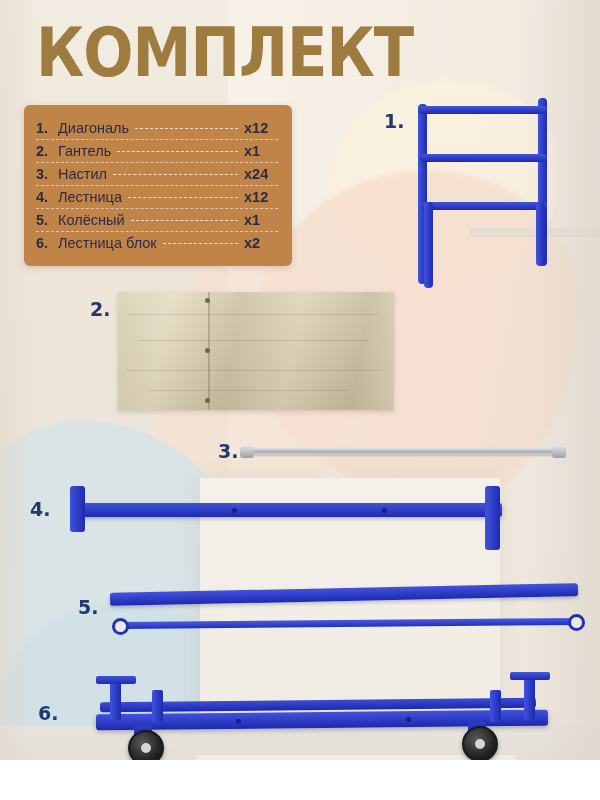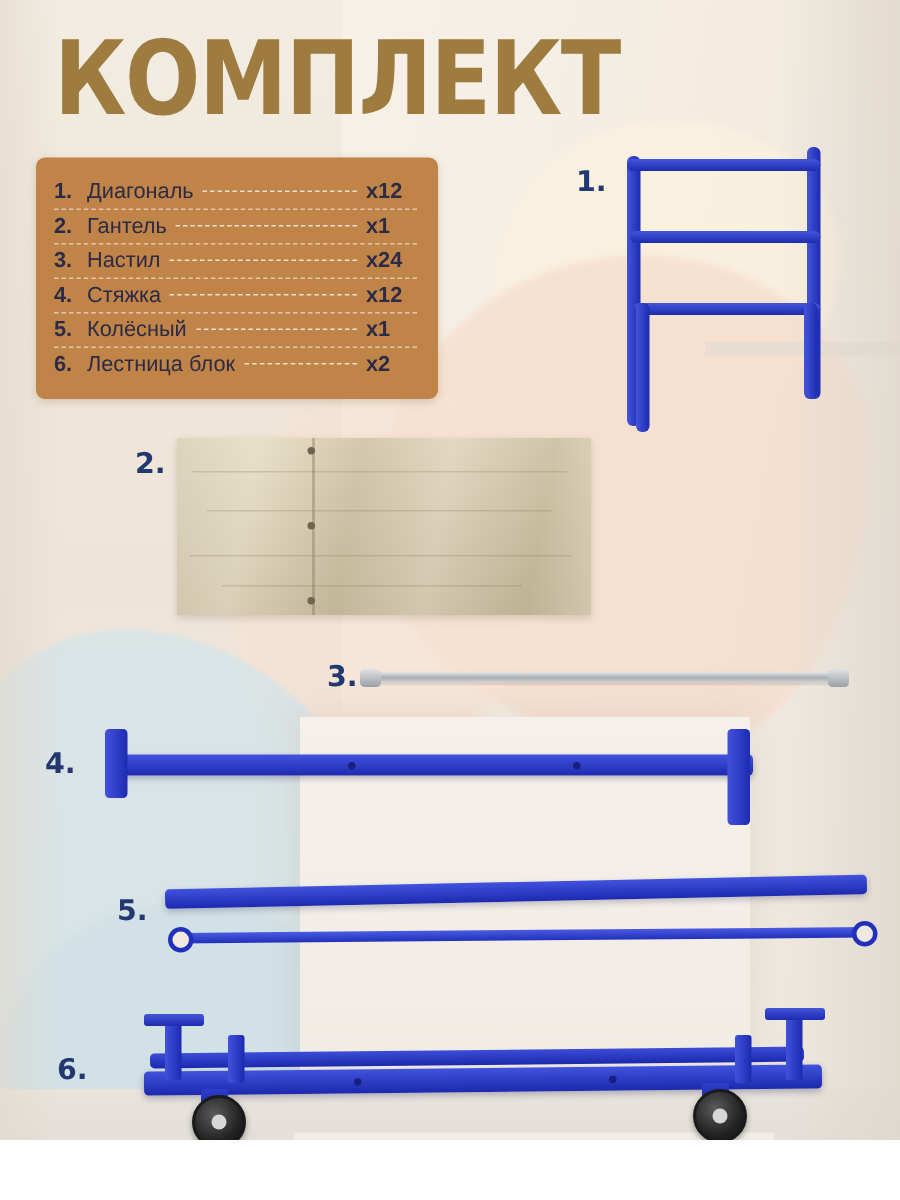--- a/index.html
+++ b/index.html
@@ -391,21 +391,21 @@
 
     <div class="legend-row">
       <span class="legend-num">3.</span>
       <span class="legend-name">Настил</span>
       <span class="legend-dots"></span>
       <span class="legend-qty">x24</span>
     </div>
 
     <div class="legend-row">
       <span class="legend-num">4.</span>
-      <span class="legend-name">Стяжка</span>
+      <span class="legend-name">Лестница</span>
       <span class="legend-dots"></span>
       <span class="legend-qty">x12</span>
     </div>
 
     <div class="legend-row">
       <span class="legend-num">5.</span>
       <span class="legend-name">Колёсный</span>
       <span class="legend-dots"></span>
       <span class="legend-qty">x1</span>
     </div>

